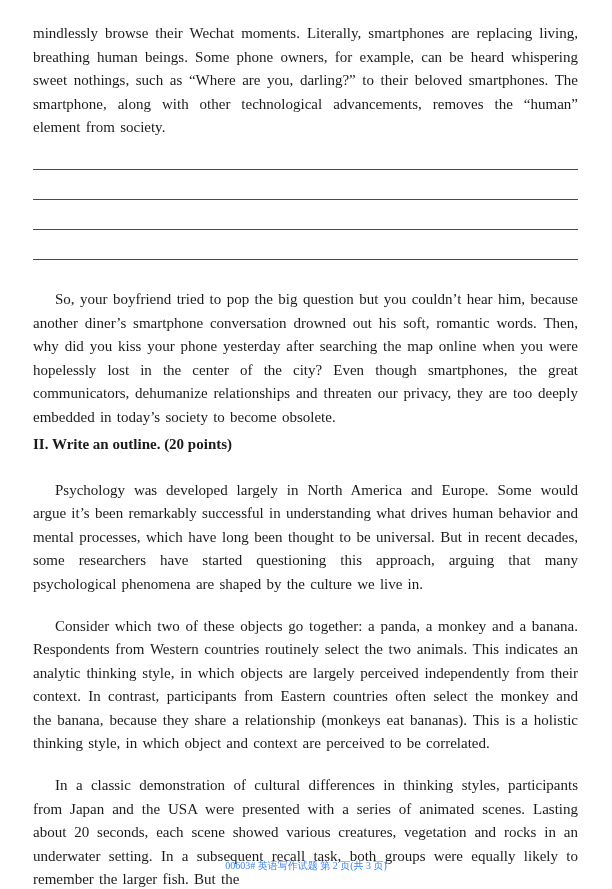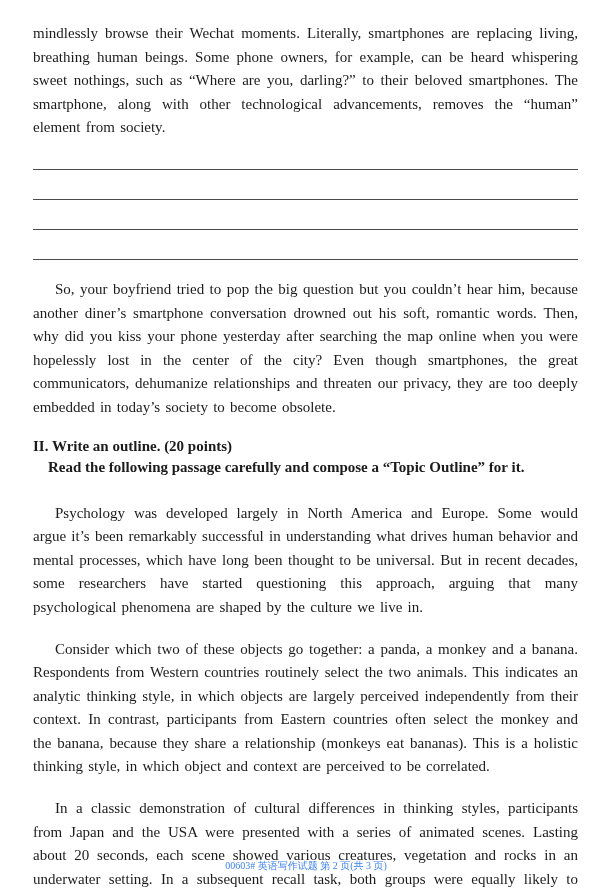--- a/index.html
+++ b/index.html
@@ -31,24 +31,24 @@
     text-indent: 22px;
   }
   .answer-lines {
     margin-top: 0;
   }
   .answer-line {
     height: 29px;
     border-bottom: 1.2px solid #4a4a4a;
   }
   .par-gap {
-    margin-top: 18px;
+    margin-top: 28px;
   }
   .section-block {
-    margin-top: 16px;
+    margin-top: 4px;
     line-height: 21px;
     font-weight: bold;
   }
   .section-instruction {
     padding-left: 15px;
   }
   .passage-title {
     margin-top: 10px;
     font-weight: bold;
     text-align: center;
@@ -81,21 +81,20 @@
     <div class="answer-line"></div>
     <div class="answer-line"></div>
     <div class="answer-line"></div>
     <div class="answer-line"></div>
   </div>
 
   <p class="body-par indent par-gap">So, your boyfriend tried to pop the big question but you couldn’t hear him, because another diner’s smartphone conversation drowned out his soft, romantic words. Then, why did you kiss your phone yesterday after searching the map online when you were hopelessly lost in the center of the city? Even though smartphones, the great communicators, dehumanize relationships and threaten our privacy, they are too deeply embedded in today’s society to become obsolete.</p>
 
   <div class="section-block">
     <div class="section-heading">II. Write an outline. (20 points)</div>
-    <div class="section-instruction">Read the following passage carefully and compose a “Topic Outline” for it.</div>
   </div>
 
 
   <p class="body-par indent passage-par-first">Psychology was developed largely in North America and Europe. Some would argue it’s been remarkably successful in understanding what drives human behavior and mental processes, which have long been thought to be universal. But in recent decades, some researchers have started questioning this approach, arguing that many psychological phenomena are shaped by the culture we live in.</p>
 
   <p class="body-par indent passage-par">Consider which two of these objects go together: a panda, a monkey and a banana. Respondents from Western countries routinely select the two animals. This indicates an analytic thinking style, in which objects are largely perceived independently from their context. In contrast, participants from Eastern countries often select the monkey and the banana, because they share a relationship (monkeys eat bananas). This is a holistic thinking style, in which object and context are perceived to be correlated.</p>
 
   <p class="body-par indent passage-par">In a classic demonstration of cultural differences in thinking styles, participants from Japan and the USA were presented with a series of animated scenes. Lasting about 20 seconds, each scene showed various creatures, vegetation and rocks in an underwater setting. In a subsequent recall task, both groups were equally likely to remember the larger fish. But the</p>
 
   <div class="page-footer">00603# 英语写作试题 第 2 页(共 3 页)</div>

